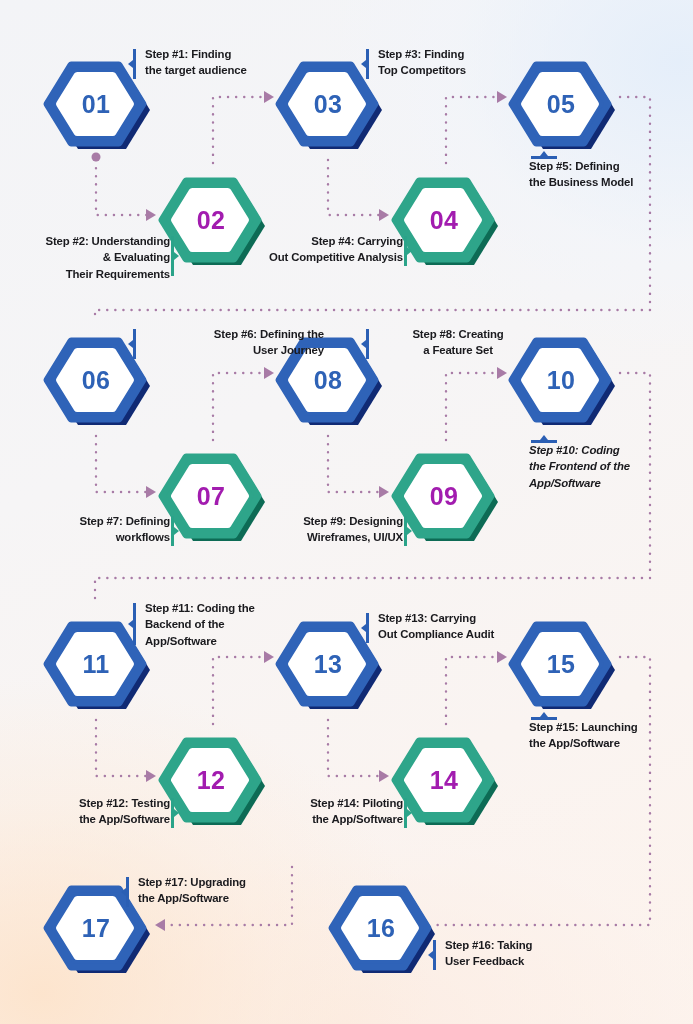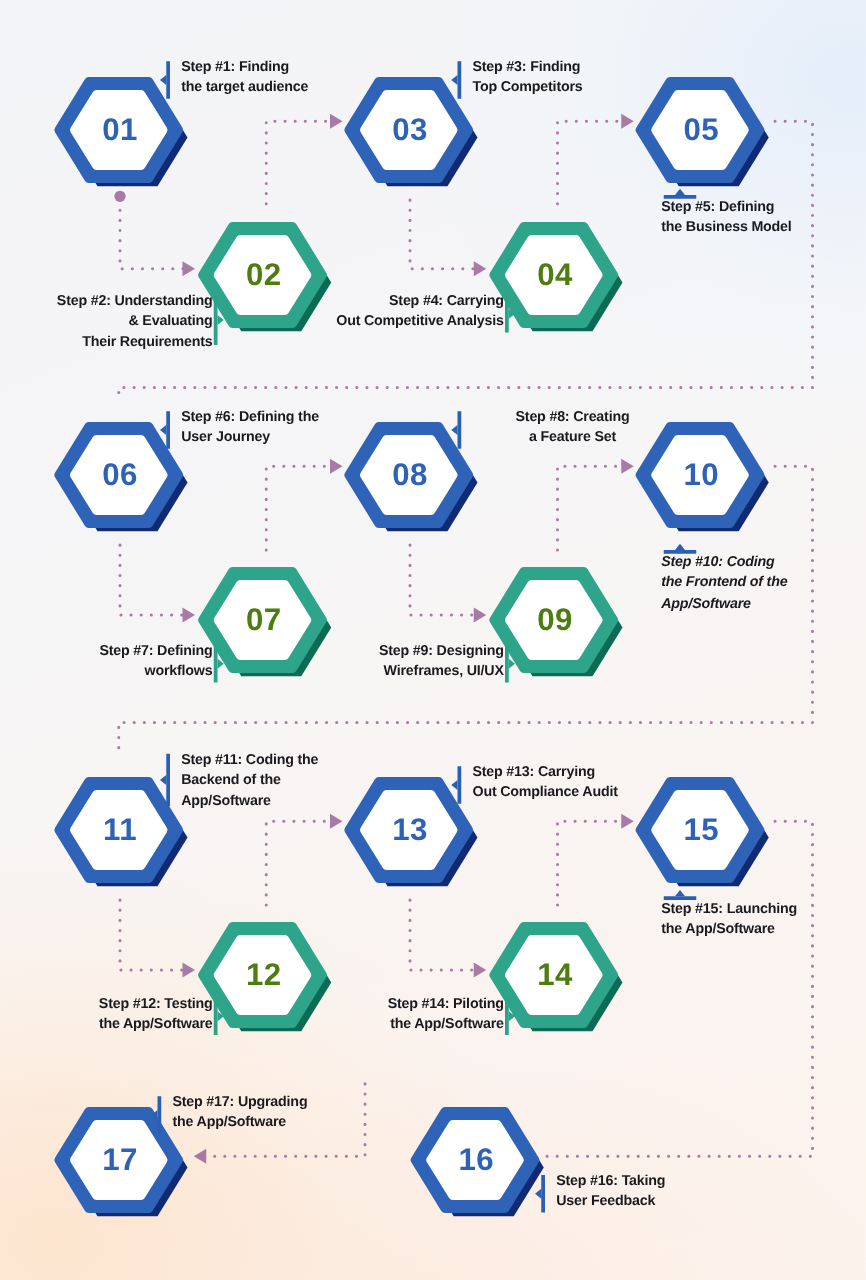--- a/index.html
+++ b/index.html
@@ -31,21 +31,21 @@
     position: absolute;
     left: 0; top: 0;
     width: 112px; height: 104px;
     display: flex; align-items: center; justify-content: center;
     font-size: 25px;
     font-weight: bold;
     letter-spacing: 0.3px;
     z-index: 4;
   }
   .hex.blue .hexnum { color: #2e62b6; }
-  .hex.green .hexnum { color: #4d7c0f; }
+  .hex.green .hexnum { color: #a21caf; }
 
   
   .label {
     position: absolute;
     z-index: 5;
     font-size: 11.4px;
     line-height: 16.4px;
     font-weight: bold;
     color: #1a1a1e;
     white-space: pre-line;
@@ -252,21 +252,21 @@
 the target audience</div>
       <div class="label right" style="left: 10px; top: 233px; width: 160px;">Step #2: Understanding
 &amp; Evaluating
 Their Requirements</div>
       <div class="label left" style="left: 370px; top: 46px; width: 160px;">Step #3: Finding
 Top Competitors</div>
       <div class="label right" style="left: 243px; top: 233px; width: 160px;">Step #4: Carrying
 Out Competitive Analysis</div>
       <div class="label top" style="left: 529px; top: 152px; width: 160px;">Step #5: Defining
 the Business Model</div>
-      <div class="label left" style="left: 137px; top: 326px; width: 165px;">Step #6: Defining the
+      <div class="label left" style="left: 151px; top: 326px; width: 165px; text-align: right;">Step #6: Defining the
 User Journey</div>
       <div class="label right" style="left: 10px; top: 513px; width: 160px;">Step #7: Defining
 workflows</div>
       <div class="label left" style="left: 370px; top: 326px; width: 160px; text-align: center;">Step #8: Creating
 a Feature Set</div>
       <div class="label right" style="left: 243px; top: 513px; width: 160px;">Step #9: Designing
 Wireframes, UI/UX</div>
       <div class="label top" style="left: 529px; top: 436px; width: 160px; font-style: italic;">Step #10: Coding
 the Frontend of the
 App/Software</div>

